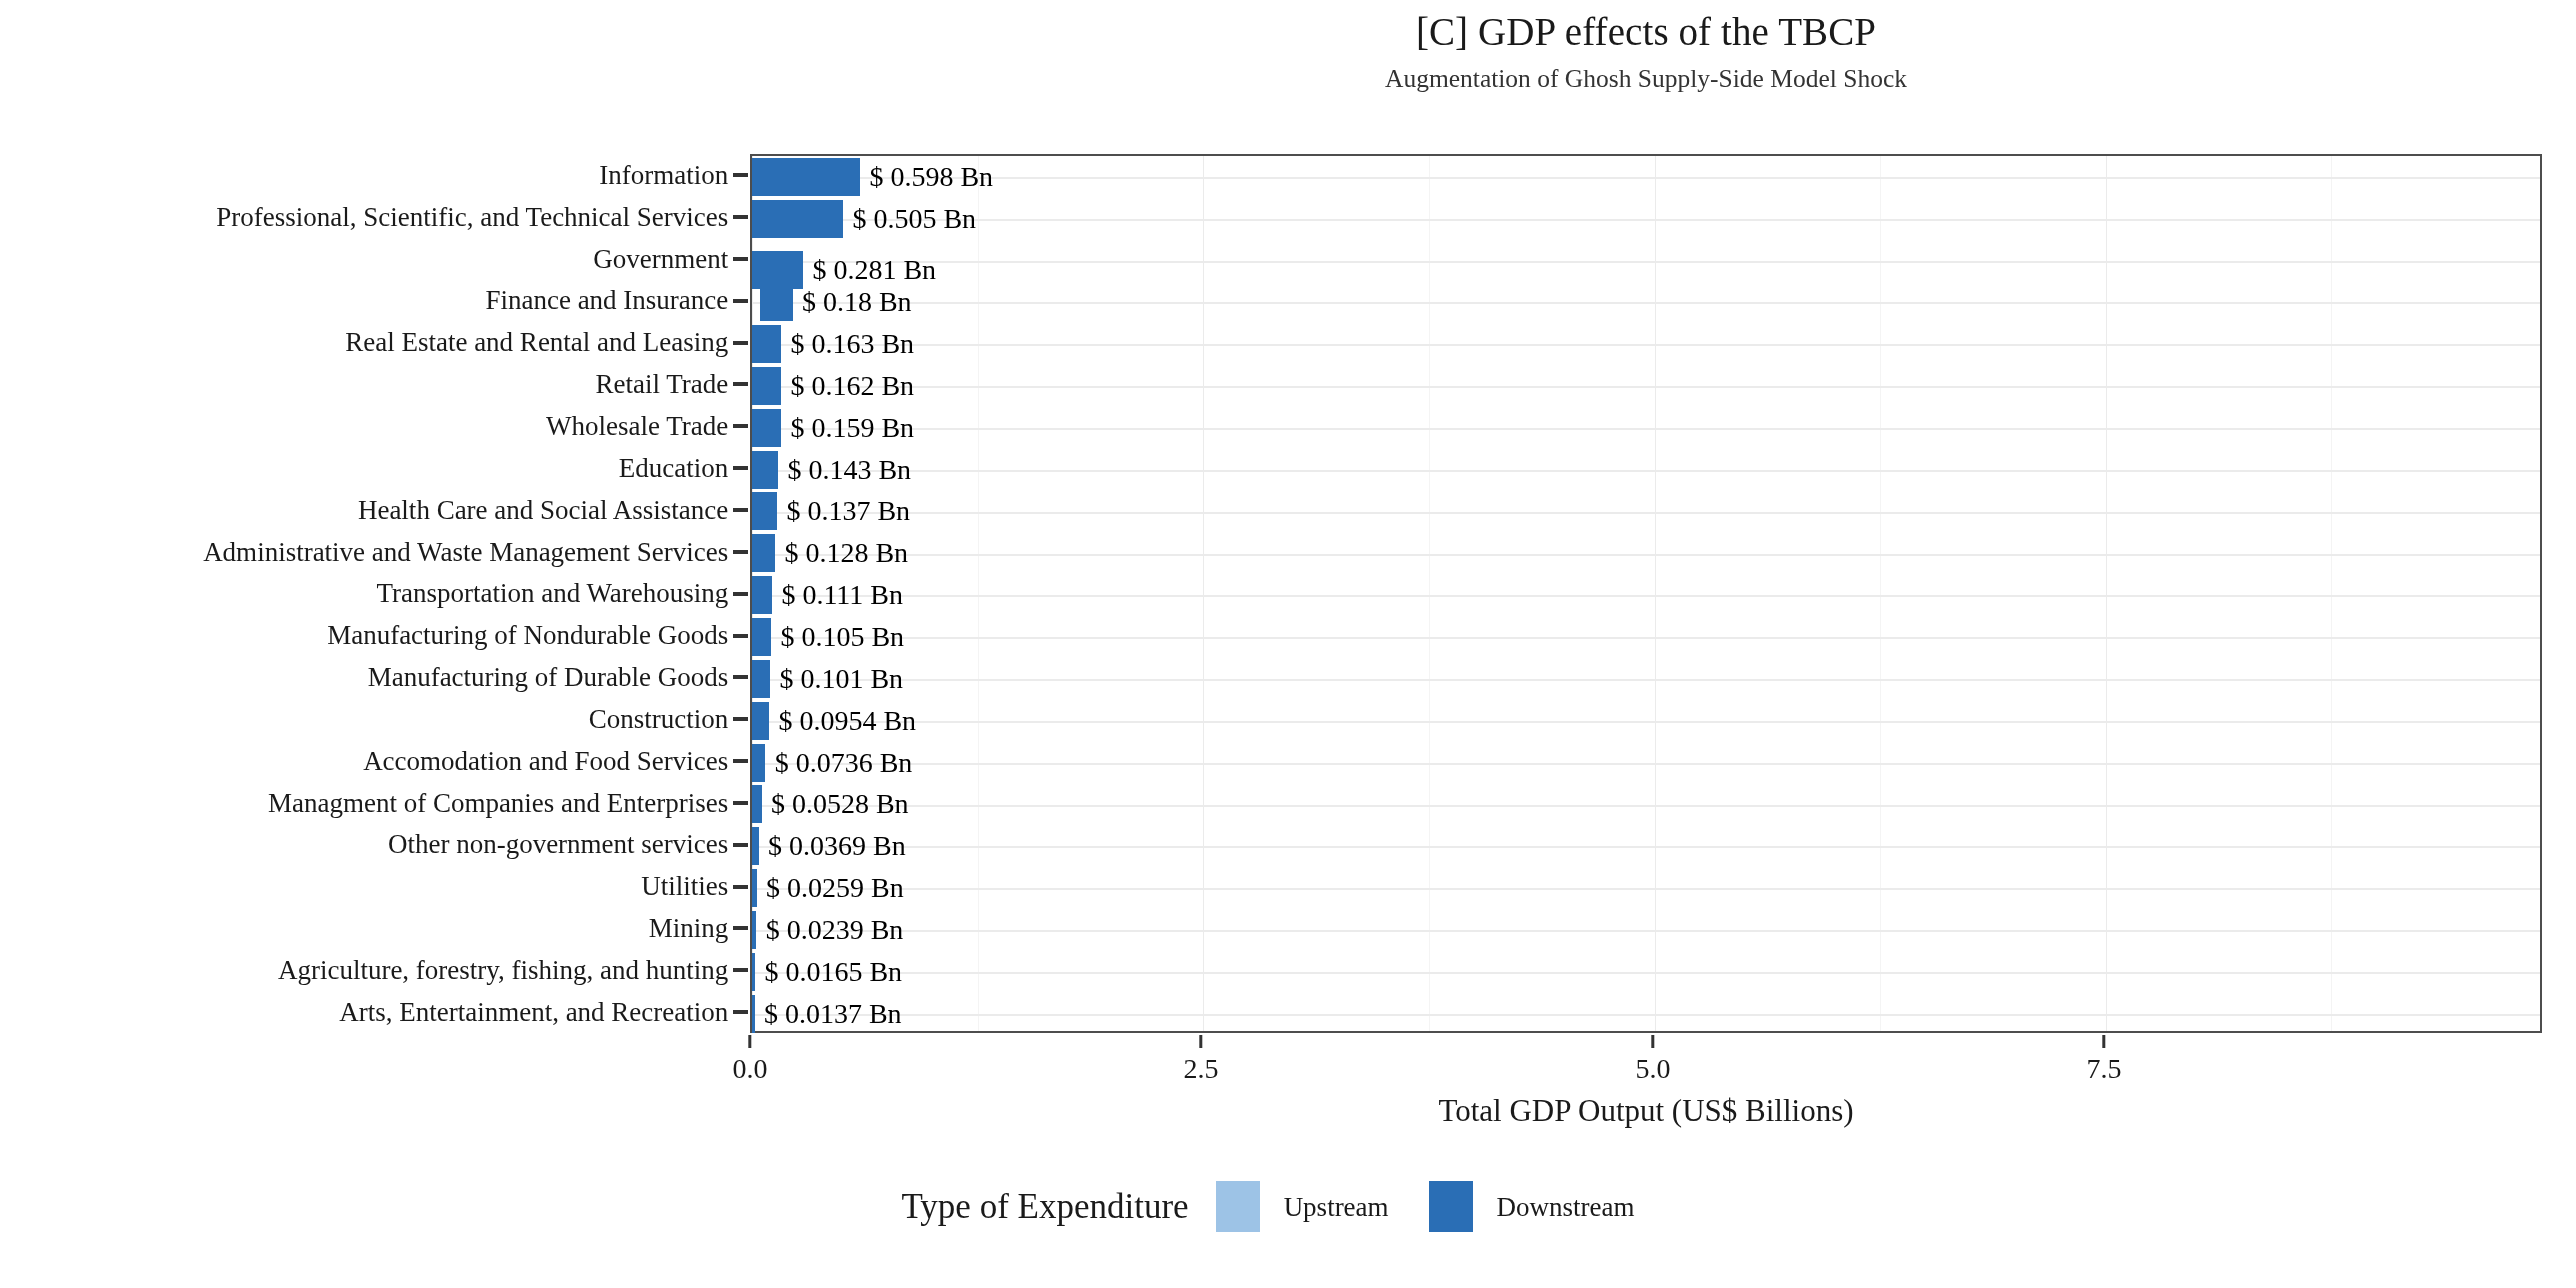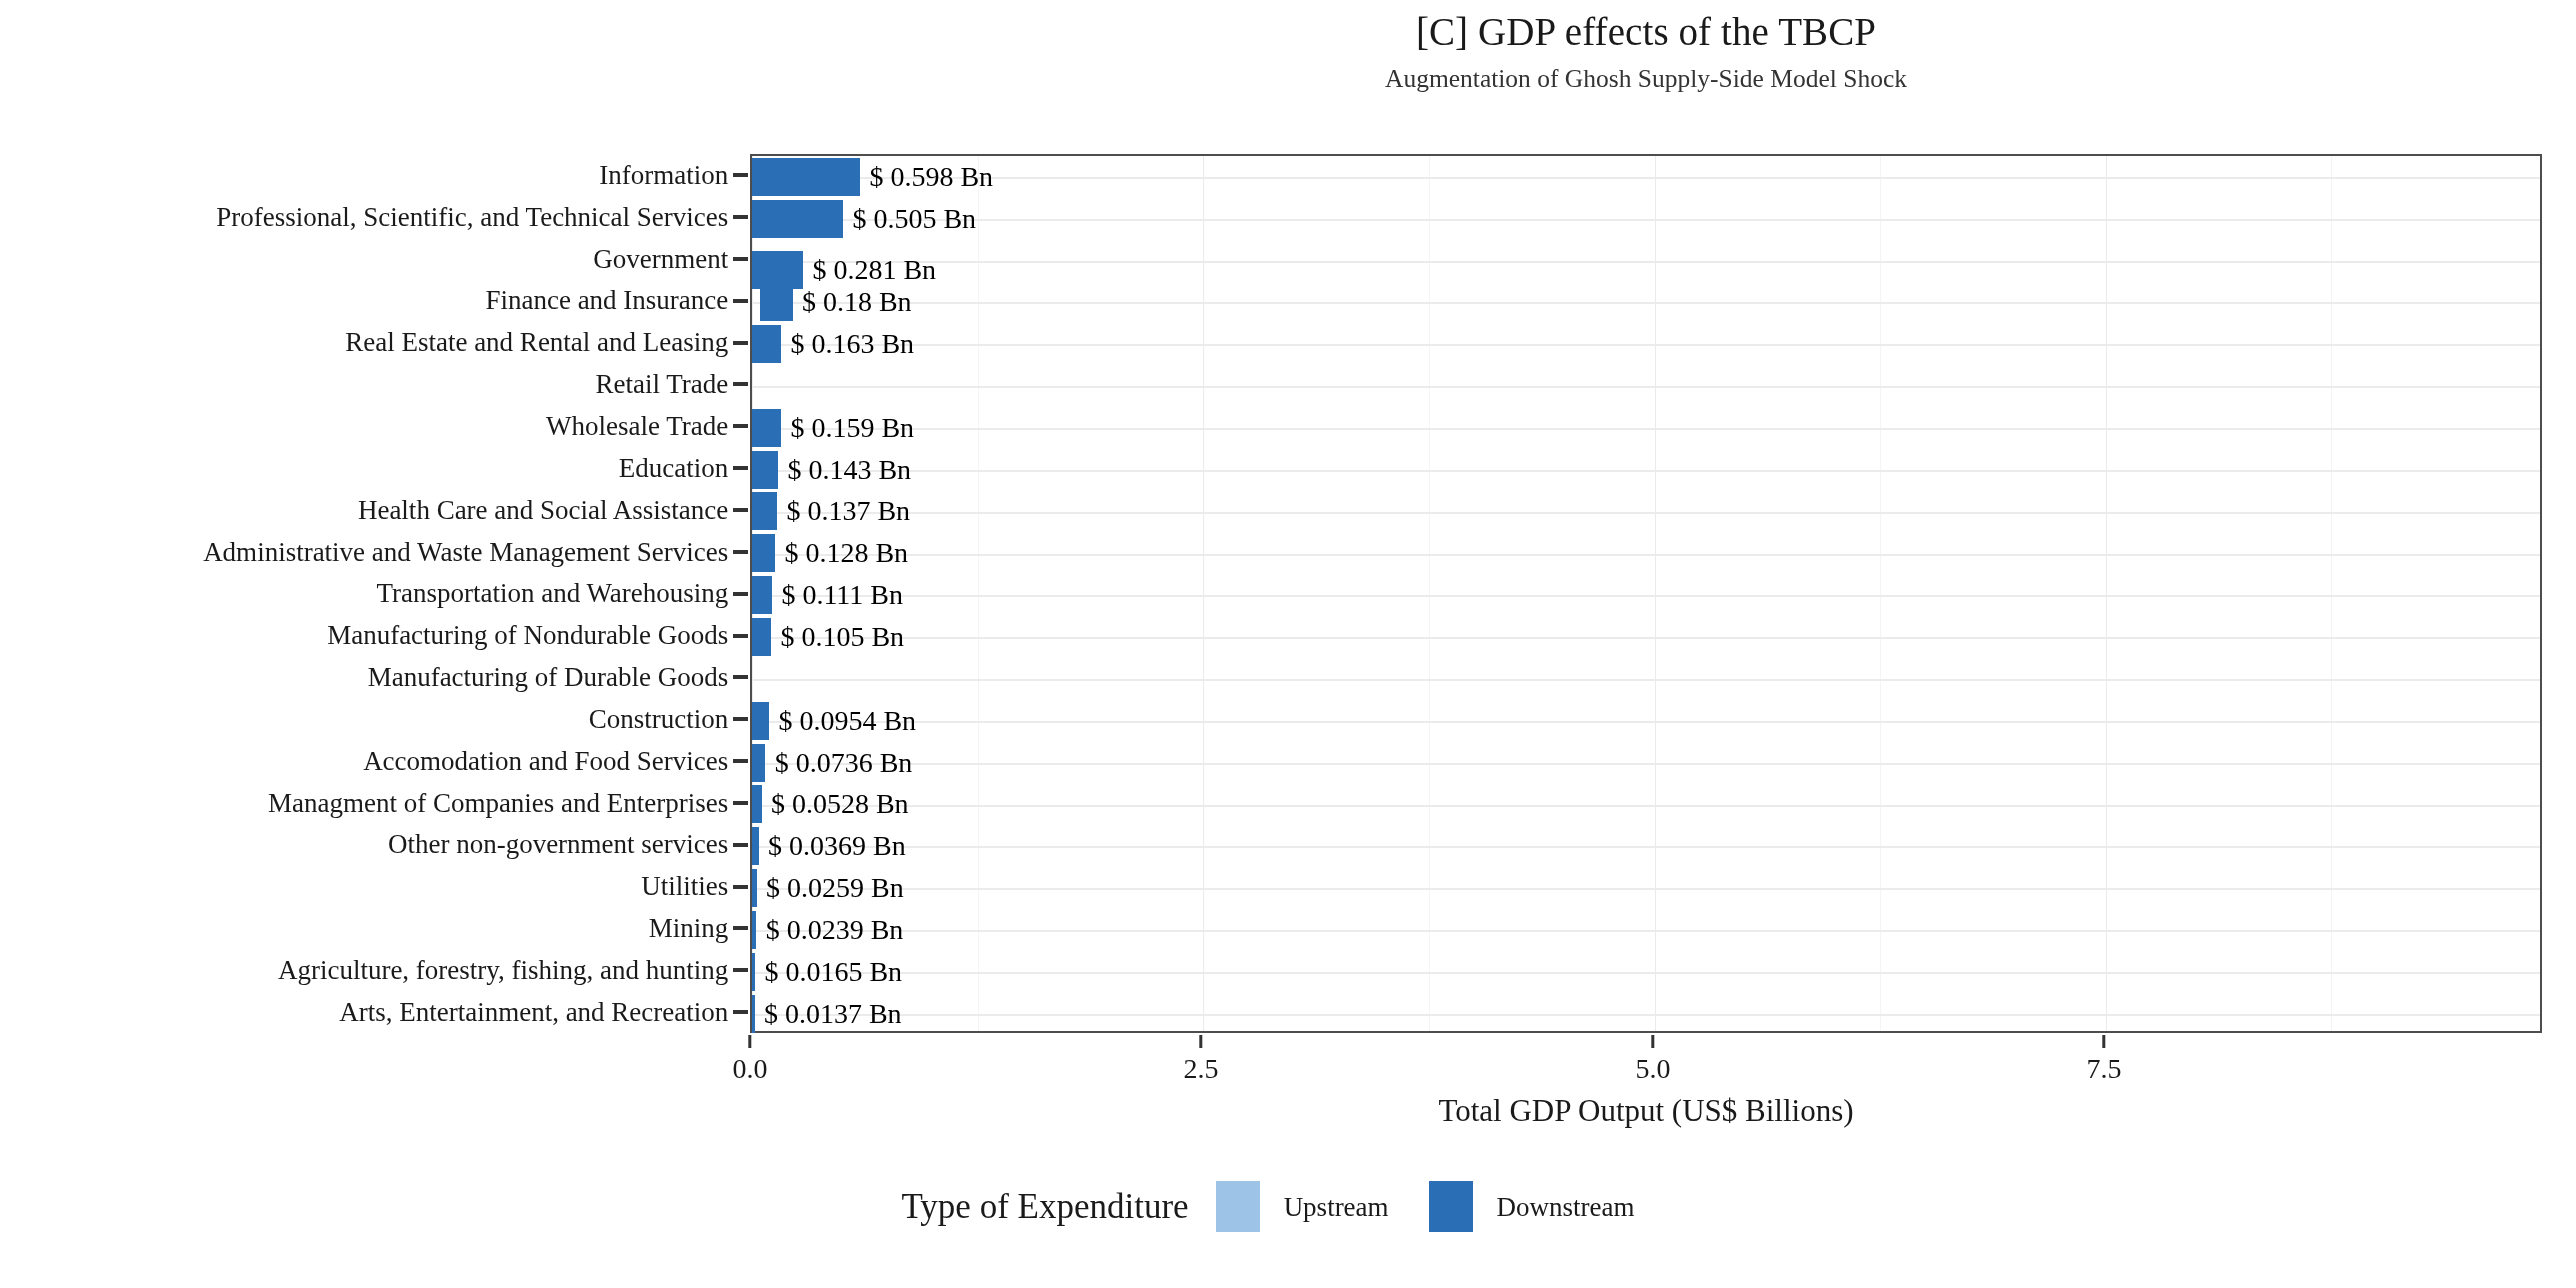--- a/index.html
+++ b/index.html
@@ -313,20 +313,26 @@
             <div class="seg-down" style="width: 32.5px; background: rgb(42, 110, 181);"></div>
           </div>
           <div class="bar-label" style="left: 32.5px;">$ 0.18 Bn</div>
         </div>
         <div class="row" style="top: 169px; height: 38px;">
           <div class="bar-stack">
             <div class="seg-down" style="width: 29px; background: rgb(42, 110, 181);"></div>
           </div>
           <div class="bar-label" style="left: 29px;">$ 0.163 Bn</div>
         </div>
+        <div class="row" style="top: 211px; height: 38px;">
+          <div class="bar-stack">
+            <div class="seg-down" style="width: 29px; background: rgb(42, 110, 181);"></div>
+          </div>
+          <div class="bar-label" style="left: 29px;">$ 0.162 Bn</div>
+        </div>
         <div class="row" style="top: 253px; height: 38px;">
           <div class="bar-stack">
             <div class="seg-down" style="width: 29px; background: rgb(42, 110, 181);"></div>
           </div>
           <div class="bar-label" style="left: 29px;">$ 0.159 Bn</div>
         </div>
         <div class="row" style="top: 295px; height: 38px;">
           <div class="bar-stack">
             <div class="seg-down" style="width: 26px; background: rgb(42, 110, 181);"></div>
           </div>
@@ -348,20 +354,26 @@
           <div class="bar-stack">
             <div class="seg-down" style="width: 20px; background: rgb(42, 110, 181);"></div>
           </div>
           <div class="bar-label" style="left: 20px;">$ 0.111 Bn</div>
         </div>
         <div class="row" style="top: 462px; height: 38px;">
           <div class="bar-stack">
             <div class="seg-down" style="width: 19px; background: rgb(42, 110, 181);"></div>
           </div>
           <div class="bar-label" style="left: 19px;">$ 0.105 Bn</div>
+        </div>
+        <div class="row" style="top: 504px; height: 38px;">
+          <div class="bar-stack">
+            <div class="seg-down" style="width: 18px; background: rgb(42, 110, 181);"></div>
+          </div>
+          <div class="bar-label" style="left: 18px;">$ 0.101 Bn</div>
         </div>
         <div class="row" style="top: 546px; height: 38px;">
           <div class="bar-stack">
             <div class="seg-down" style="width: 17px; background: rgb(42, 110, 181);"></div>
           </div>
           <div class="bar-label" style="left: 17px;">$ 0.0954 Bn</div>
         </div>
         <div class="row" style="top: 588px; height: 38px;">
           <div class="bar-stack">
             <div class="seg-down" style="width: 13.3px; background: rgb(42, 110, 181);"></div>

